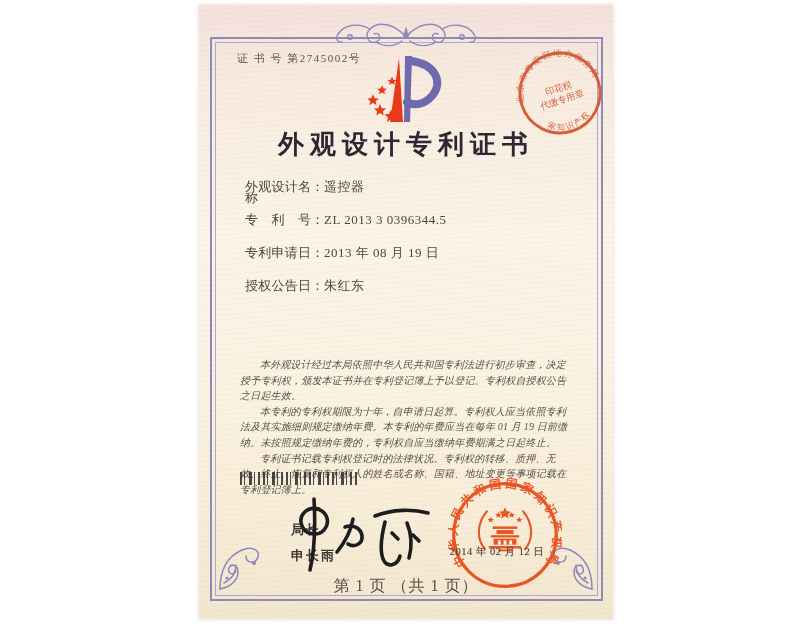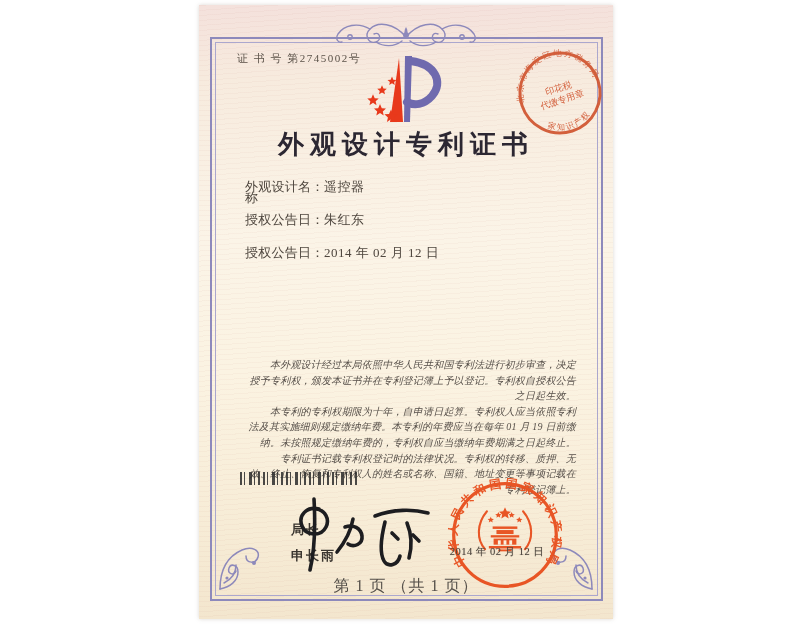--- a/index.html
+++ b/index.html
@@ -34,21 +34,20 @@
   }
   .fields{position:absolute;left:46px;top:176px;right:30px;}
   .field-row{margin-bottom:22px;font-size:13px;color:#4e463e;height:11px;line-height:11px;}
   .flabel{display:inline-block;width:66px;text-align:justify;text-align-last:justify;vertical-align:top;}
   .colon{display:inline-block;vertical-align:top;}
   .fvalue{display:inline-block;vertical-align:top;letter-spacing:.5px;}
   .body-text{
     position:absolute;left:41px;top:352px;width:336px;
     font-size:10px;line-height:15.6px;color:#57504a;font-style:italic;
     letter-spacing:.2px;
-    text-align:right;
   }
   .body-text p{margin:0;text-indent:2em;}
   .barcode{
     position:absolute;left:41px;top:467px;width:118px;height:13px;
     background:repeating-linear-gradient(90deg,
       #2b2b2b 0 2px,transparent 2px 4px,#2b2b2b 4px 5px,transparent 5px 9px,
       #2b2b2b 9px 12px,transparent 12px 14px,#2b2b2b 14px 15px,transparent 15px 18px,
       #2b2b2b 18px 20px,transparent 20px 23px);
     opacity:.85;
   }
@@ -146,24 +145,27 @@
     <text x="0" y="10" text-anchor="middle" font-size="9" fill="#d0542f">代缴专用章</text>
   </svg>
 
   <div class="title">外观设计专利证书</div>
 
   <div class="fields">
     <div class="field-row">
       <span class="flabel">外观设计名称</span><span class="colon">：</span><span class="fvalue">遥控器</span>
     </div>
     <div class="field-row">
+      <span class="flabel">专利号</span><span class="colon">：</span><span class="fvalue">ZL 2013 3 0396344.5</span>
+    </div>
+    <div class="field-row">
+      <span class="flabel">专利申请日</span><span class="colon">：</span><span class="fvalue">2013 年 08 月 19 日</span>
+    </div>
+    <div class="field-row">
       <span class="flabel">授权公告日</span><span class="colon">：</span><span class="fvalue">朱红东</span>
-    </div>
-    <div class="field-row">
-      <span class="flabel">授权公告日</span><span class="colon">：</span><span class="fvalue">2014 年 02 月 12 日</span>
     </div>
   </div>
 
   <div class="body-text">
     <p>本外观设计经过本局依照中华人民共和国专利法进行初步审查，决定授予专利权，颁发本证书并在专利登记簿上予以登记。专利权自授权公告之日起生效。</p>
     <p>本专利的专利权期限为十年，自申请日起算。专利权人应当依照专利法及其实施细则规定缴纳年费。本专利的年费应当在每年 01 月 19 日前缴纳。未按照规定缴纳年费的，专利权自应当缴纳年费期满之日起终止。</p>
     <p>专利证书记载专利权登记时的法律状况。专利权的转移、质押、无效、终止、恢复和专利权人的姓名或名称、国籍、地址变更等事项记载在专利登记簿上。</p>
   </div>
 
   <div class="barcode"></div>

